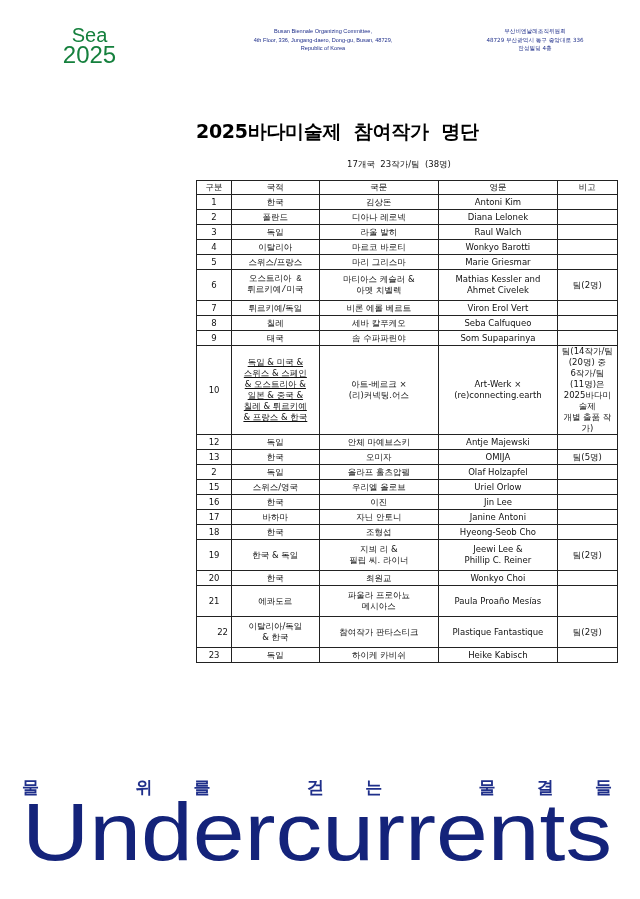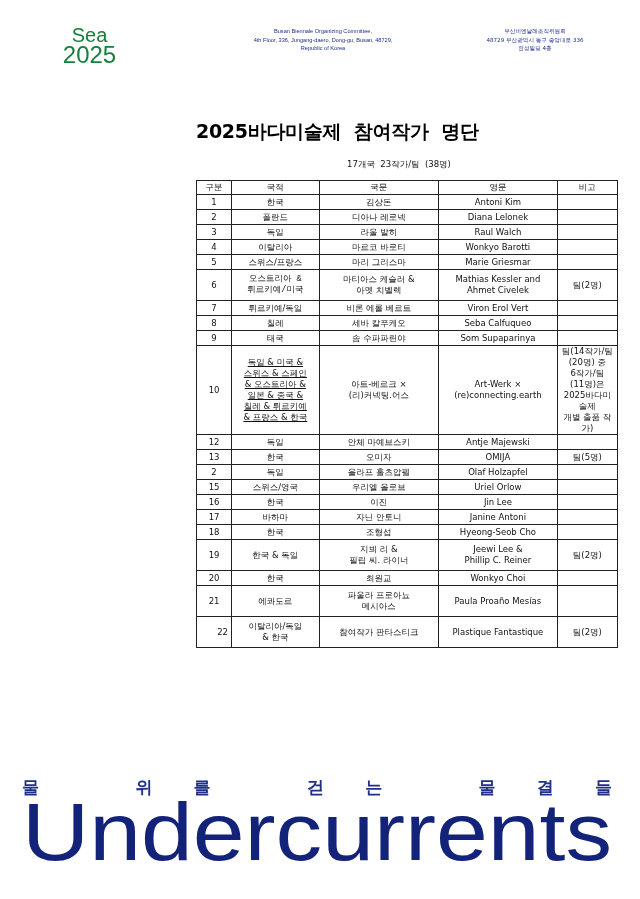--- a/index.html
+++ b/index.html
@@ -221,20 +221,27 @@
         <td class="multiline" style="height: 30px;"></td>
       </tr>
       <tr>
         <td class="multiline" style="height: 30px; padding-left: 19px;">22</td>
         <td class="multiline" style="height: 30px;">이탈리아/독일
 &amp;  한국</td>
         <td class="multiline" style="height: 30px;">참여작가  판타스티크</td>
         <td class="multiline" style="height: 30px;">Plastique  Fantastique</td>
         <td class="multiline" style="height: 30px;">팀(2명)</td>
       </tr>
+      <tr>
+        <td class="multiline">23</td>
+        <td class="multiline">독일</td>
+        <td class="multiline">하이케  카비쉬</td>
+        <td class="multiline">Heike  Kabisch</td>
+        <td class="multiline"></td>
+      </tr>
     </tbody>
 </table>
 
 <div class="tagline" id="tagline">
     <span style="min-width: 14px;">물</span>
     <span style="min-width: 14px;"></span>
     <span style="min-width: 14px;">위</span>
     <span style="min-width: 14px;">를</span>
     <span style="min-width: 14px;"></span>
     <span style="min-width: 14px;">걷</span>

